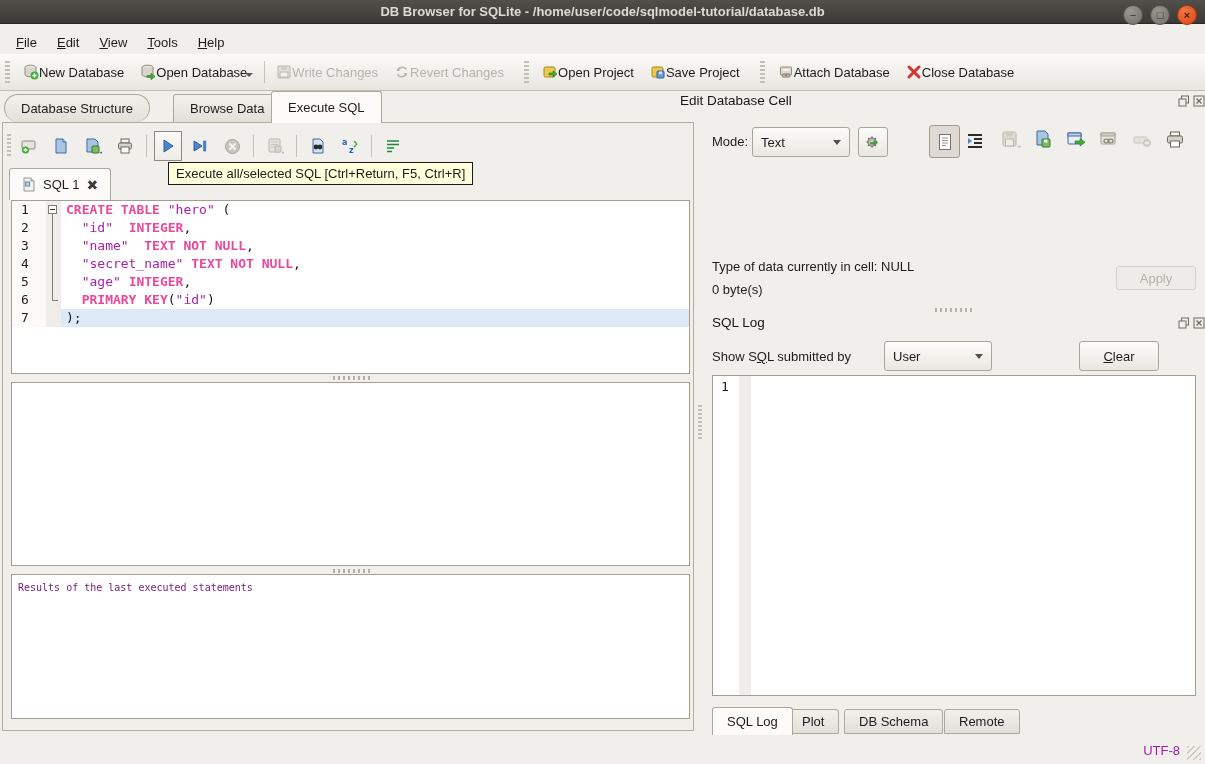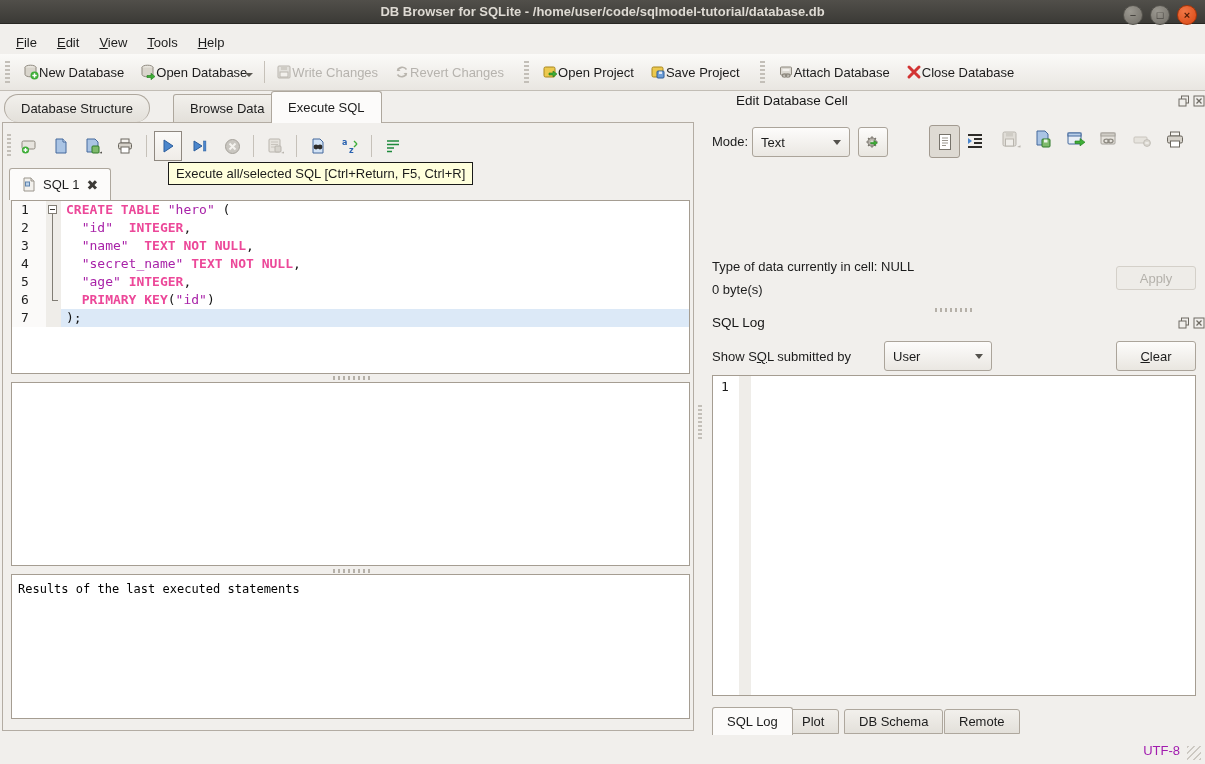--- a/index.html
+++ b/index.html
@@ -69,21 +69,21 @@
   #fold-overlay { position:absolute; left:34px; top:0; width:15px; height:126px; }
   #fold-box { position:absolute; left:2px; top:4px; width:9px; height:9px; border:1px solid #817d75; background:#fff; }
   #fold-box::after { content:""; position:absolute; left:1px; top:3px; width:5px; height:1px; background:#3a3832; }
   #fold-line { position:absolute; left:6px; top:13px; width:1px; height:86px; background:#817d75; }
   #fold-tick { position:absolute; left:6px; top:99px; width:6px; height:1px; background:#817d75; }
 
   .h-splitter { position:absolute; width:40px; height:4px;
     background:repeating-linear-gradient(to right,#b5b0a8 0 2px,transparent 2px 5px); }
 
   .pane { position:absolute; left:8px; width:679px; background:#ffffff; border:1px solid #a59d92; }
-  #results-placeholder { font-family:"DejaVu Sans Mono","Liberation Mono",monospace; font-size:12px; color:#000000; padding:7px 6px; }
+  #results-placeholder { font-family:"DejaVu Sans Mono","Liberation Mono",monospace; font-size:10px; color:#701a75; padding:7px 6px; }
 
   
   .dock-title { font-size:13.5px; color:#161616; }
   .dock-btns { display:flex; gap:3px; }
   .fake-select { display:flex; align-items:center; justify-content:space-between; padding:0 8px;
     background:linear-gradient(#fdfcfb,#eae7e2); border:1px solid #aba49a; border-radius:3px; height:30px; }
   .sel-caret { width:0; height:0; border-left:4px solid transparent; border-right:4px solid transparent; border-top:5px solid #54524d; }
   .btn { display:flex; align-items:center; justify-content:center;
     background:linear-gradient(#fdfcfb,#e9e6e0); border:1px solid #aba49a; border-radius:3px; }
   .btn.disabled { background:#eeece8; border:1px solid #d4d0c9; color:#b4b1ab; }
@@ -377,21 +377,21 @@
       <div id="results-placeholder">Results of the last executed statements</div>
     </div>
   </div>
 
   <div id="tooltip" class="abs">
     <span>Execute all/selected SQL [Ctrl+Return, F5, Ctrl+R]</span>
   </div>
 
   <div class="abs v-handle" style="left:698px; top:405px; height:34px;"></div>
 
-  <div class="abs dock-title" style="left:736px; top:93px;">Edit Database Cell</div>
+  <div class="abs dock-title" style="left:680px; top:93px;">Edit Database Cell</div>
   <div class="abs dock-btns" style="left:1178px; top:95px;">
     <svg width="12" height="12" viewBox="0 0 12 12">
       <rect x="3.5" y="1" width="7" height="7" fill="none" stroke="#6e6a63"></rect>
       <rect x="1" y="4" width="7" height="7" fill="#f1efec" stroke="#6e6a63"></rect>
     </svg>
     <svg width="12" height="12" viewBox="0 0 12 12">
       <rect x="1" y="1" width="10" height="10" fill="none" stroke="#6e6a63"></rect>
       <path d="M3.5 3.5 l5 5 M8.5 3.5 l-5 5" stroke="#6e6a63" stroke-width="1.3"></path>
     </svg>
   </div>
@@ -486,21 +486,21 @@
       <rect x="1" y="1" width="10" height="10" fill="none" stroke="#6e6a63"></rect>
       <path d="M3.5 3.5 l5 5 M8.5 3.5 l-5 5" stroke="#6e6a63" stroke-width="1.3"></path>
     </svg>
   </div>
 
   <div class="abs" style="left:712px; top:349px;">Show S<u>Q</u>L submitted by</div>
   <div class="abs fake-select" style="left:884px; top:341px; width:108px;">
     <span>User</span>
     <span class="sel-caret"></span>
   </div>
-  <div class="abs btn" style="left:1116px; top:341px; width:80px; height:30px;justify-content:center;">
+  <div class="abs btn" style="left:1079px; top:341px; width:80px; height:30px;justify-content:center;">
     <span><u>C</u>lear</span>
   </div>
 
   <div id="logbox" class="abs">
     <div class="logstrip"></div>
     <div class="lognum">1</div>
   </div>
 
   <div class="btab active" style="left:712px;">
     <span>SQL Log</span>

